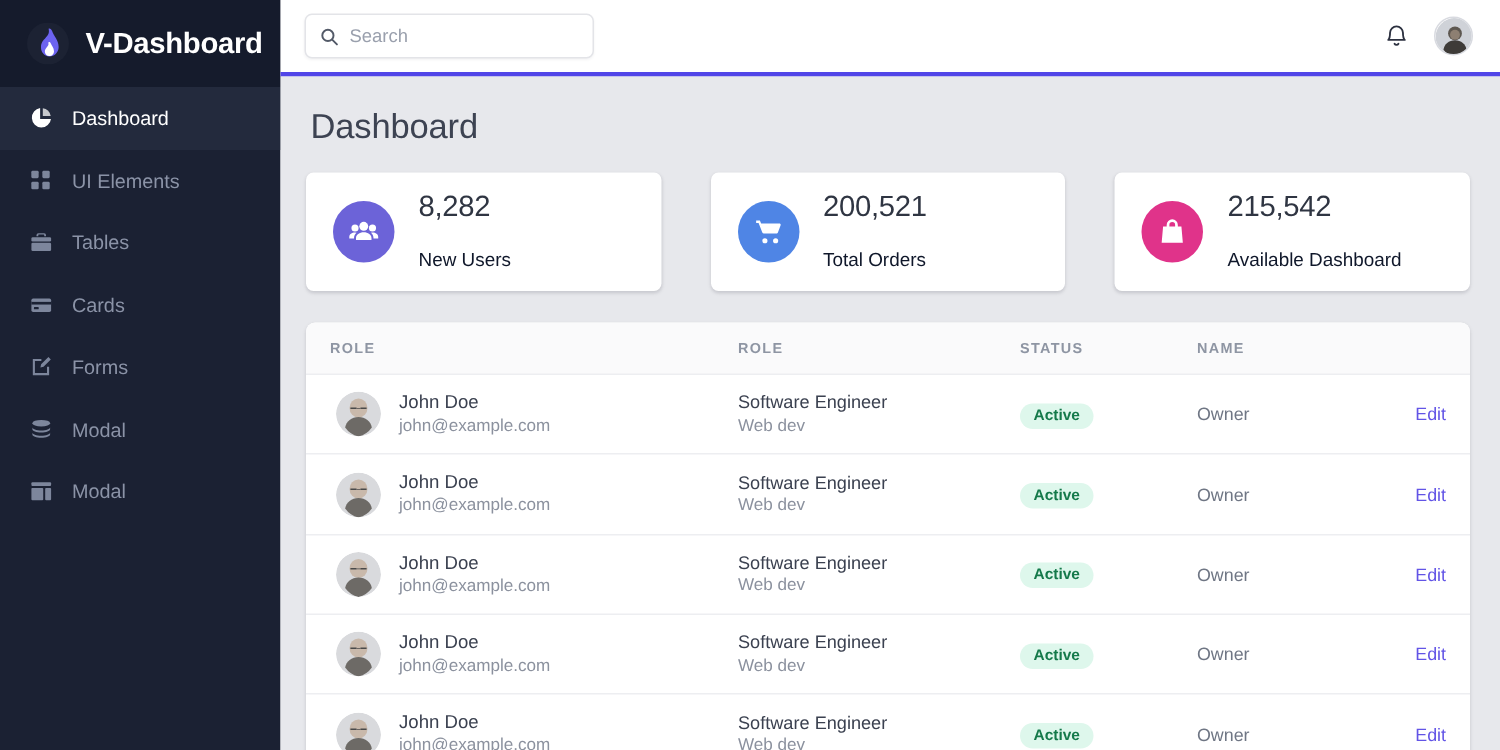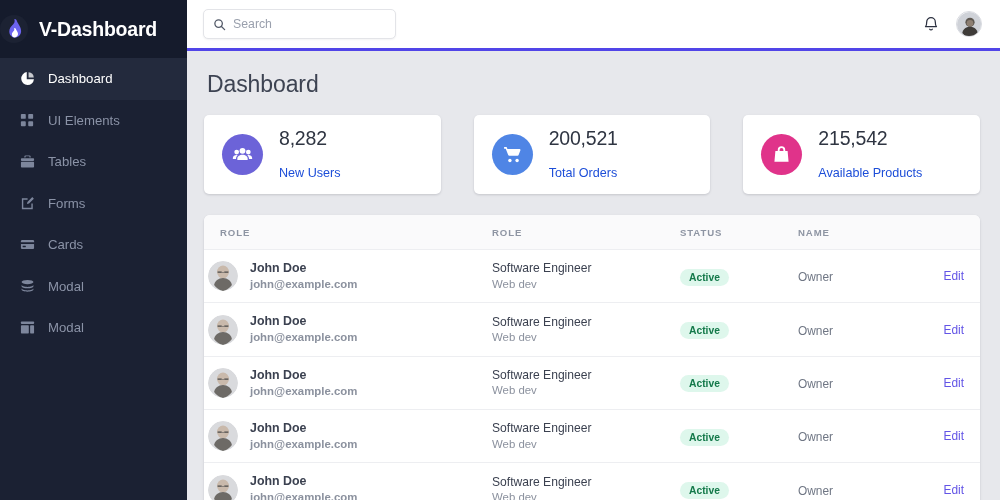--- a/index.html
+++ b/index.html
@@ -14,21 +14,21 @@
   
   .sidebar {
     width: 187px; flex: 0 0 187px;
     background: #1b2133;
     height: 500px;
     display: flex; flex-direction: column;
   }
   .brand {
     height: 58px;
     display: flex; align-items: center;
-    gap: 11px;
+    padding-left: 18px; gap: 11px;
     background: #151b2c;
   }
   .brand-logo { width: 28px; height: 28px; display: block; }
   .brand-title {
     color: #ffffff; font-size: 19.5px; font-weight: bold;
     letter-spacing: -0.2px;
   }
   .nav { padding-top: 0px; }
   .nav-item {
     height: 41px;
@@ -102,21 +102,21 @@
     display: flex; align-items: center; gap: 16px;
     padding: 0 18px;
   }
   .stat-ico {
     width: 41px; height: 41px; border-radius: 50%;
     display: flex; align-items: center; justify-content: center;
     flex: 0 0 41px;
   }
   .stat-ico svg { display: block; }
   .stat-value { font-size: 19.5px; color: #2f3542; font-weight: normal; line-height: 1.18; letter-spacing: -0.2px; }
-  .stat-label { font-size: 12.6px; color: #1d4ed8; line-height: 1.3; margin-top: 15px; }
+  .stat-label { font-size: 12.6px; color: #0f172a; line-height: 1.3; margin-top: 15px; }
 
   
   .table-card {
     background: #ffffff;
     border-radius: 6px 6px 0 0;
     box-shadow: 0 1px 3px rgba(16,24,40,.10), 0 1px 2px rgba(16,24,40,.06);
     overflow: hidden;
   }
   table { width: 100%; border-collapse: collapse; table-layout: fixed; }
   thead th {
@@ -126,21 +126,21 @@
     color: #8e95a3; font-weight: bold;
     padding: 12px 0 11px 0;
     border-bottom: 1px solid #edeef1;
   }
   thead th.c-name { padding-left: 16px; width: 288px; }
   thead th.c-title { width: 188px; }
   thead th.c-status { width: 118px; margin-left: 24px; }
   thead th.c-role { width: 130px; }
   thead th.c-act { width: auto; }
   tbody td { border-bottom: 1px solid #edeef1; padding: 10px 0; vertical-align: middle; }
-  tbody td.c-name { padding-left: 4px; font-weight: bold; }
+  tbody td.c-name { padding-left: 20px; }
   .person { display: flex; align-items: center; gap: 12px; }
   .avatar-cell {
     width: 30px; height: 30px; border-radius: 50%;
     overflow: hidden; flex: 0 0 30px;
   }
   .p-name { font-size: 12.4px; color: #3b4150; line-height: 1.36; }
   .p-mail { font-size: 11.4px; color: #8b919e; line-height: 1.36; }
   .t-main { font-size: 12.1px; color: #3b4150; line-height: 1.36; }
   .t-sub  { font-size: 11.4px; color: #8b919e; line-height: 1.36; }
   .badge {
@@ -203,36 +203,36 @@
               <rect x="1" y="4.4" width="14" height="3" rx=".9"></rect>
               <rect x="1" y="8.3" width="14" height="6" rx=".9"></rect>
             </svg>
         </span>
         <span>Tables</span>
       </div>
 
       <div class="nav-item">
         <span class="nav-ico">
           <svg width="15" height="15" viewBox="0 0 16 16">
-              <path d="M2 2.4h6.1v1.5H3.5v8.6h8.6V8h1.5v6.1H2V2.4z"></path>
-              <path d="M14.3 1.1 9.1 6.3l-.5 2.2 2.2-.5 5.2-5.2-1.7-1.7z" transform="translate(-1.2,0)"></path>
-            </svg>
-        </span>
-        <span>Forms</span>
-      </div>
-
-      <div class="nav-item">
-        <span class="nav-ico">
-          <svg width="15" height="15" viewBox="0 0 16 16">
               <rect x="1" y="3.2" width="14" height="9.6" rx="1.2"></rect>
               <rect x="1" y="5.6" width="14" height="1.9" fill="#1b2133"></rect>
               <rect x="2.8" y="9.3" width="3.4" height="1.5" rx=".4" fill="#1b2133"></rect>
             </svg>
         </span>
         <span>Cards</span>
+      </div>
+
+      <div class="nav-item">
+        <span class="nav-ico">
+          <svg width="15" height="15" viewBox="0 0 16 16">
+              <path d="M2 2.4h6.1v1.5H3.5v8.6h8.6V8h1.5v6.1H2V2.4z"></path>
+              <path d="M14.3 1.1 9.1 6.3l-.5 2.2 2.2-.5 5.2-5.2-1.7-1.7z" transform="translate(-1.2,0)"></path>
+            </svg>
+        </span>
+        <span>Forms</span>
       </div>
 
       <div class="nav-item">
         <span class="nav-ico">
           <svg width="15" height="15" viewBox="0 0 16 16">
               <ellipse cx="8" cy="3.3" rx="6.3" ry="2.3"></ellipse>
               <path d="M1.7 6.2c0 1.3 2.8 2.3 6.3 2.3s6.3-1 6.3-2.3v1.4c0 1.3-2.8 2.3-6.3 2.3s-6.3-1-6.3-2.3V6.2z"></path>
               <path d="M1.7 9.9c0 1.3 2.8 2.3 6.3 2.3s6.3-1 6.3-2.3v1.4c0 1.3-2.8 2.3-6.3 2.3s-6.3-1-6.3-2.3V9.9z"></path>
             </svg>
         </span>
@@ -325,21 +325,21 @@
 
         <div class="stat-card">
           <span class="stat-ico" style="background:#e0338a">
             <svg width="21" height="21" viewBox="0 0 22 22" fill="#ffffff">
               <path d="M4.6 7.3h12.8l1 11.4H3.6l1-11.4z"></path>
               <path d="M11 2.3a3.9 3.9 0 0 0-3.9 3.9v2.4h1.9V6.2a2 2 0 0 1 4 0v2.4h1.9V6.2A3.9 3.9 0 0 0 11 2.3z"></path>
             </svg>
           </span>
           <div>
             <div class="stat-value">215,542</div>
-            <div class="stat-label">Available Products</div>
+            <div class="stat-label">Available Dashboard</div>
           </div>
         </div>
 
       </div>
 
       <div class="table-card">
         <table>
           <thead>
             <tr>
               <th class="c-name">ROLE</th>

